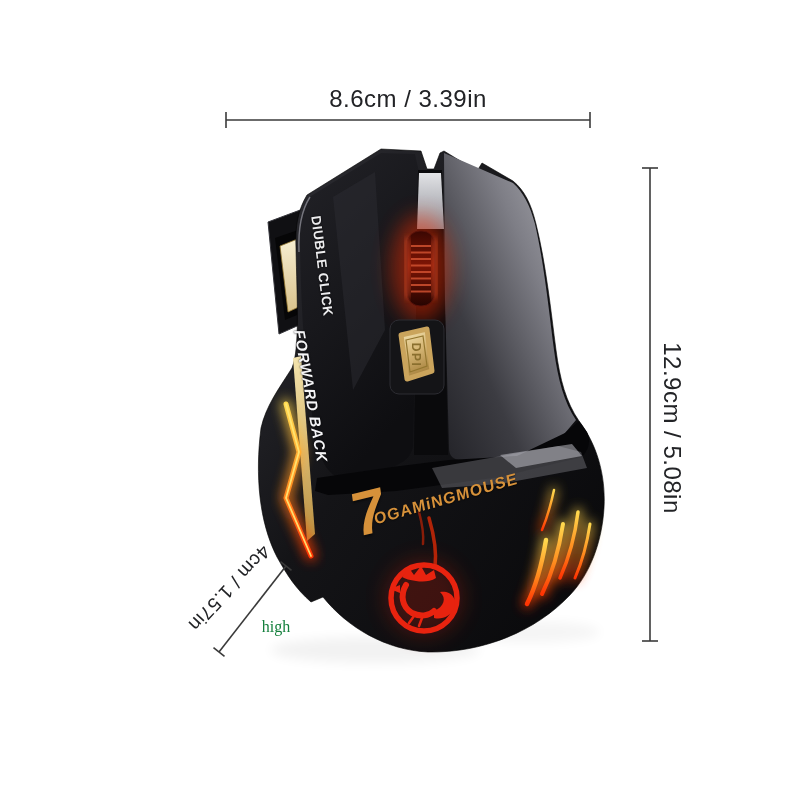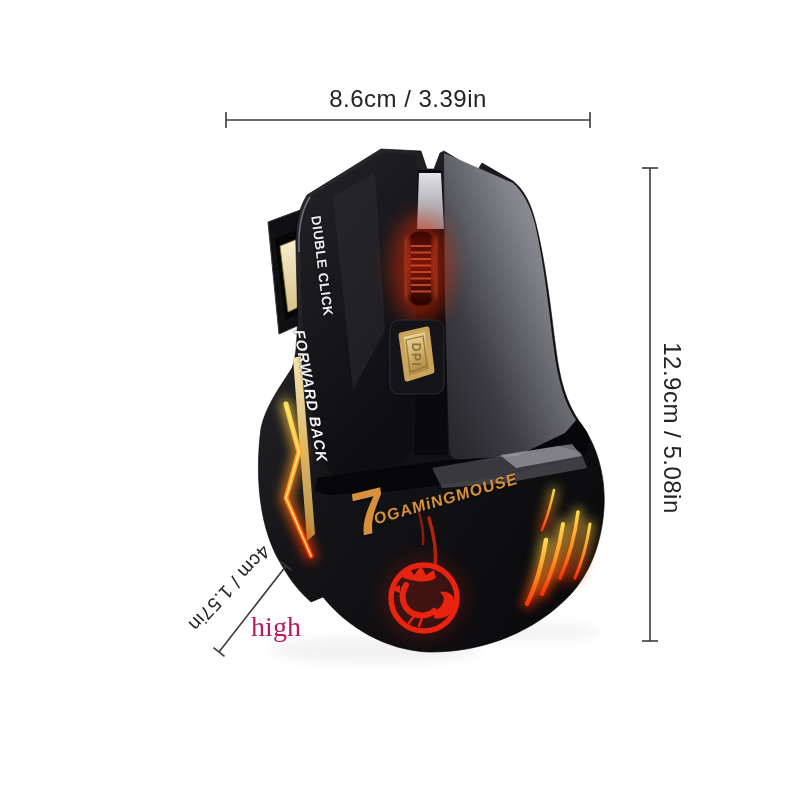--- a/index.html
+++ b/index.html
@@ -5,21 +5,21 @@
   html,body{margin:0;padding:0;background:#fff;}
   #stage{position:relative;width:800px;height:800px;background:#ffffff;overflow:hidden;
          font-family:"Liberation Sans",sans-serif;margin-left:30px;}
   #mouse-svg{position:absolute;left:0;top:0;}
   .lbl{position:absolute;white-space:nowrap;transform-origin:center;}
   .dim-text{font-size:24px;color:#222326;letter-spacing:.5px;}
   #width-label{left:378px;top:99px;transform:translate(-50%,-50%);}
   #height-label{left:642px;top:428px;transform:translate(-50%,-50%) rotate(90deg);}
   #depth-label{left:199px;top:588px;transform:translate(-50%,-50%) rotate(133deg);font-size:19px;}
   #high-caption{left:246px;top:627px;transform:translate(-50%,-50%);
-                font-family:"Liberation Serif",serif;font-size:28px;color:#be185d;}
+                font-family:"Liberation Serif",serif;font-size:16px;color:#15803d;}
   #double-click-label{left:292px;top:266px;transform:translate(-50%,-50%) rotate(83deg);
      font-size:13.5px;font-weight:600;color:#ededef;letter-spacing:.5px;text-shadow:0 0 2px #000;}
   #forward-back-label{left:281px;top:396px;transform:translate(-50%,-50%) rotate(80deg);
      font-size:15px;font-style:italic;font-weight:700;color:#f4f4f6;letter-spacing:.8px;text-shadow:0 0 2px #000;}
   #dpi-label{left:386px;top:355px;transform:translate(-50%,-50%) rotate(90deg);
      font-size:12px;font-weight:700;color:#8a6f2e;letter-spacing:1.5px;}
   #shell-numeral{left:339px;top:512px;transform:translate(-50%,-50%) rotate(-14deg) skewX(-6deg);
      font-size:62px;font-weight:800;color:#d6913a;text-shadow:0 2px 2px rgba(0,0,0,.45);}
   #shell-brand{left:416px;top:499px;transform:translate(-50%,-50%) rotate(-16deg) skewX(-6deg);
      font-size:16px;font-weight:700;letter-spacing:1px;color:#d6913a;text-shadow:0 1px 1px rgba(0,0,0,.5);}

